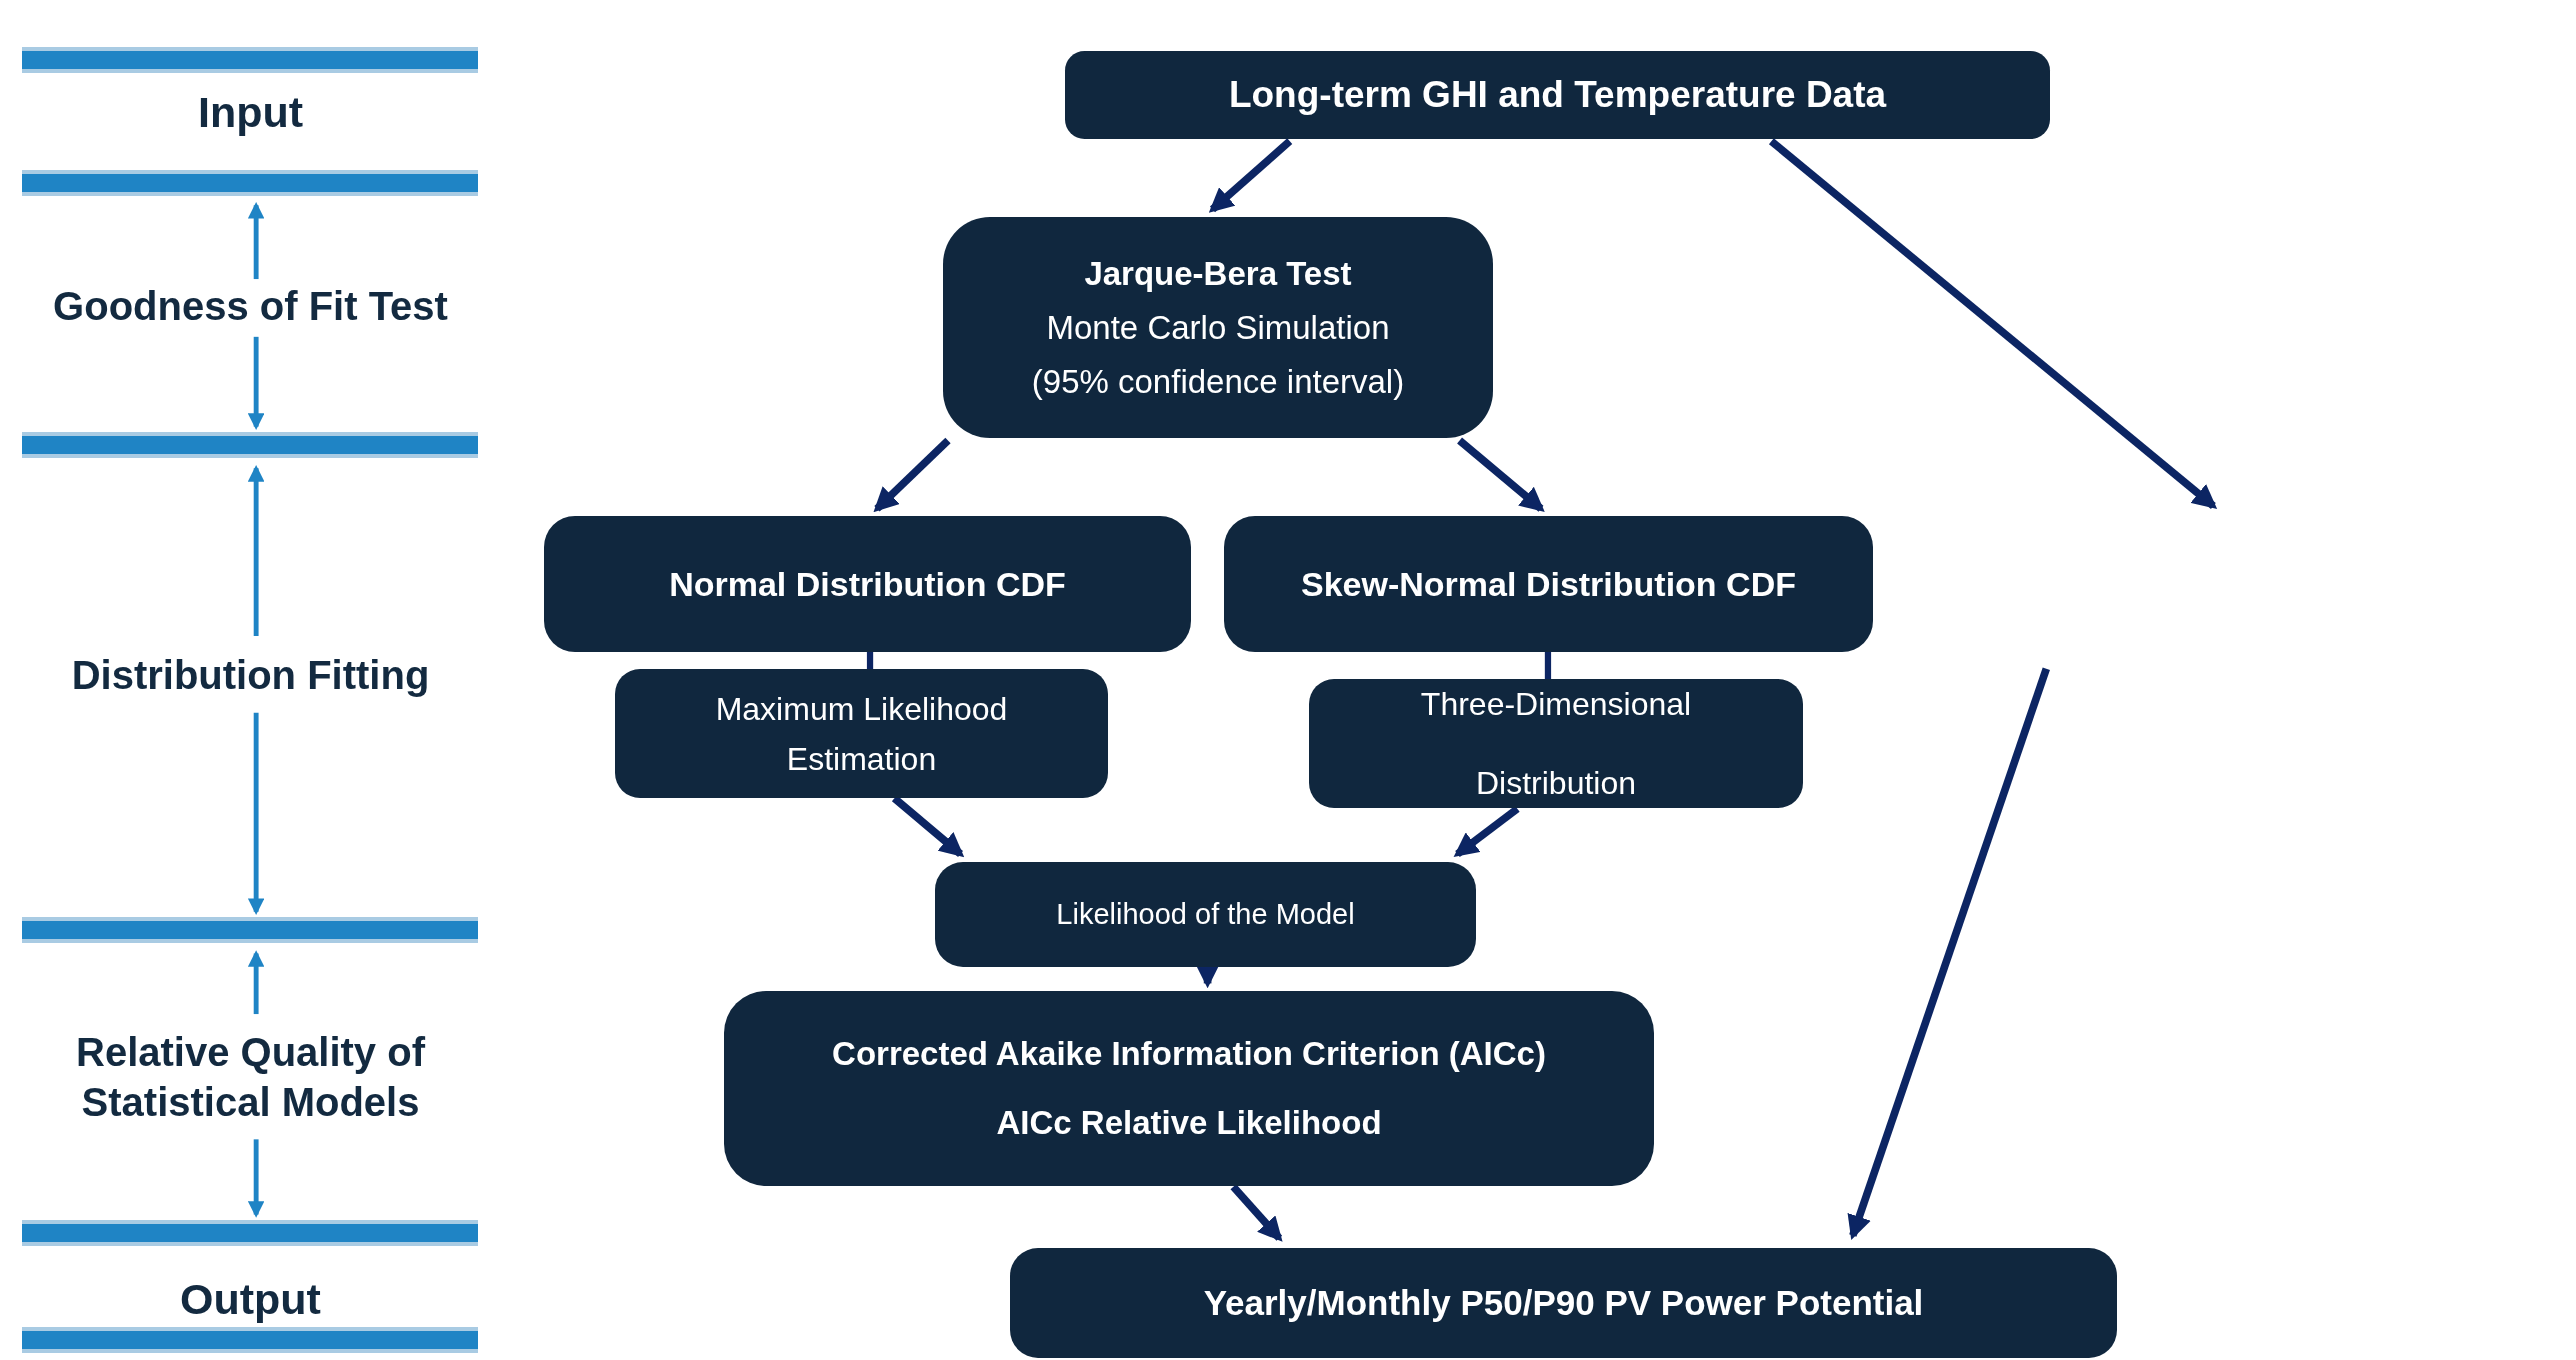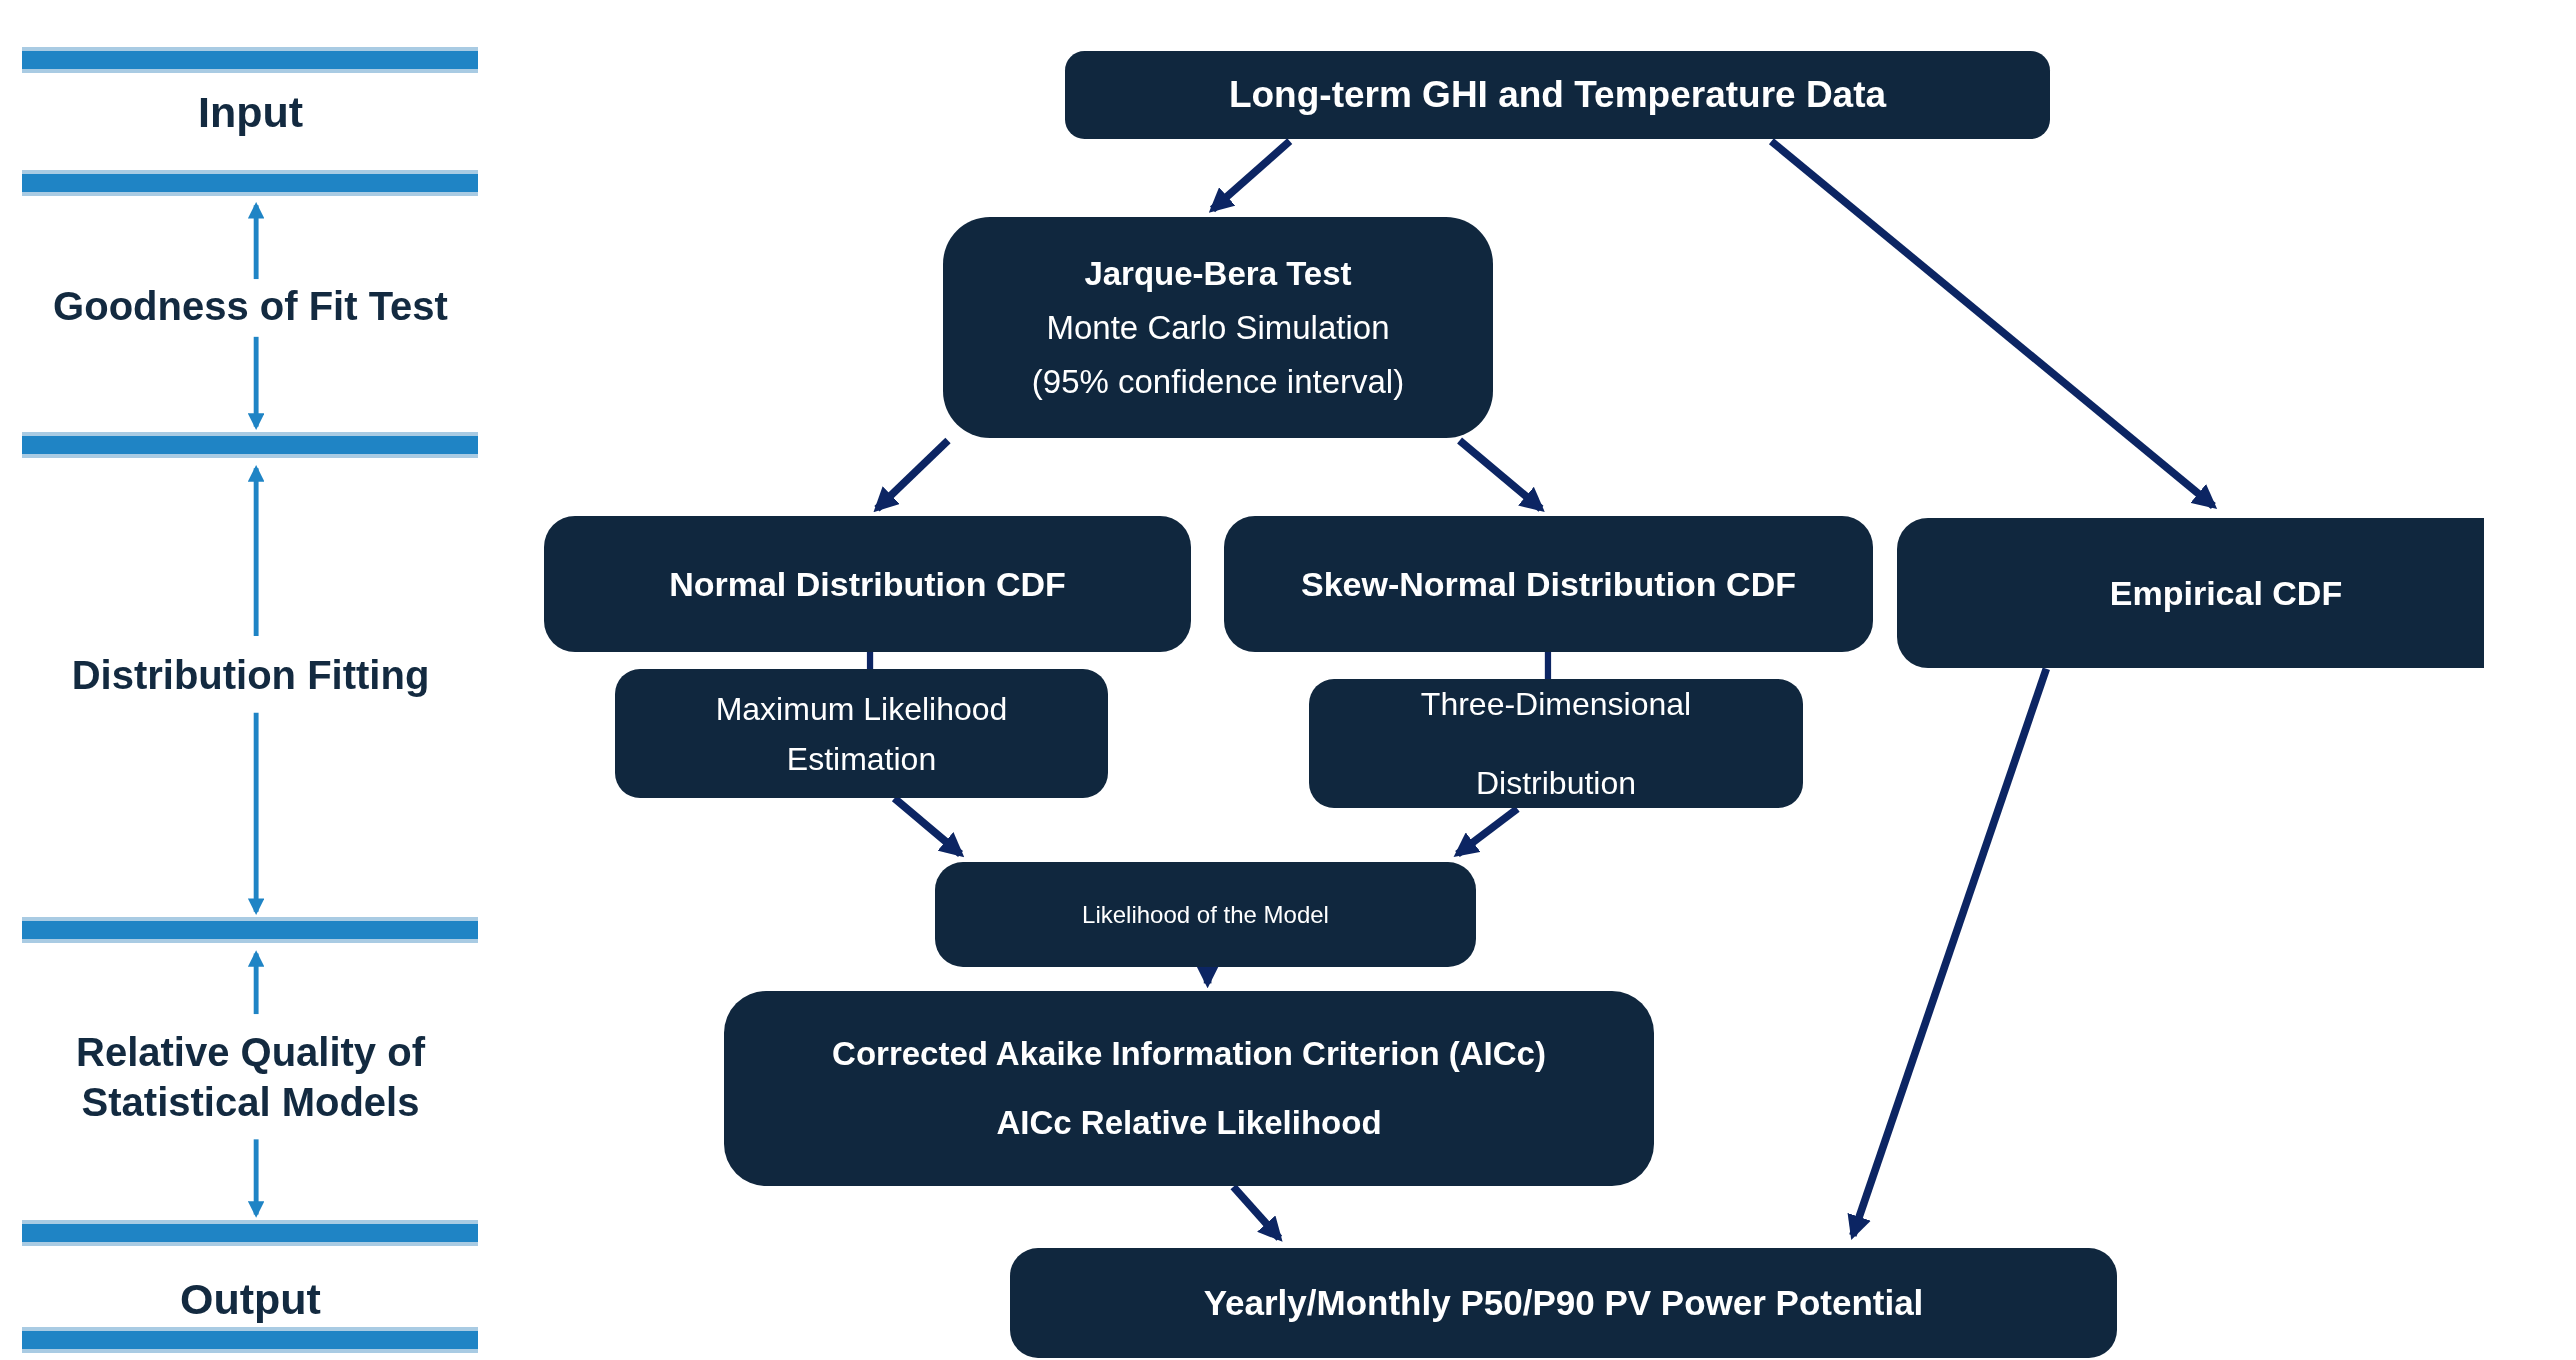--- a/index.html
+++ b/index.html
@@ -115,35 +115,32 @@
   </div>
 
   <div class="node" style="left:544px;top:496px;width:647px;height:136px;border-radius:31px;font-size:34px;justify-content:center;">
     <span class="bold">Normal Distribution CDF</span>
   </div>
 
   <div class="node" style="left:1224px;top:496px;width:649px;height:136px;border-radius:31px;font-size:34px;">
     <span class="bold">Skew-Normal Distribution CDF</span>
   </div>
 
-  <div class="node" style="left:1897px;top:498px;width:658px;height:150px;border-radius:31px;font-size:34px;">
-    <span class="bold">Empirical CDF</span>
-  </div>
 
   <div class="node" style="left:615px;top:649px;width:493px;height:129px;border-radius:25px;font-size:32px;line-height:50px;">
     <span class="reg">Maximum Likelihood</span>
     <span class="reg">Estimation</span>
   </div>
 
   <div class="node" style="left:1309px;top:659px;width:494px;height:129px;border-radius:25px;font-size:32px;line-height:50px;gap:29px;">
     <span class="reg">Three-Dimensional</span>
     <span class="reg">Distribution</span>
   </div>
 
-  <div class="node" style="left:935px;top:842px;width:541px;height:105px;border-radius:28px;font-size:24px;">
+  <div class="node" style="left:935px;top:842px;width:541px;height:105px;border-radius:28px;font-size:29px;">
     <span class="reg">Likelihood of the Model</span>
   </div>
 
   <div class="node" style="left:724px;top:971px;width:930px;height:195px;border-radius:42px;font-size:33px;justify-content:space-evenly;padding:12.5px 0;box-sizing:border-box;">
     <span class="bold">Corrected Akaike Information Criterion (AICc)</span>
     <span class="bold">AICc Relative Likelihood</span>
   </div>
 
   <div class="node" style="left:1010px;top:1228px;width:1107px;height:110px;border-radius:28px;font-size:35px;">
     <span class="bold">Yearly/Monthly P50/P90 PV Power Potential</span>

